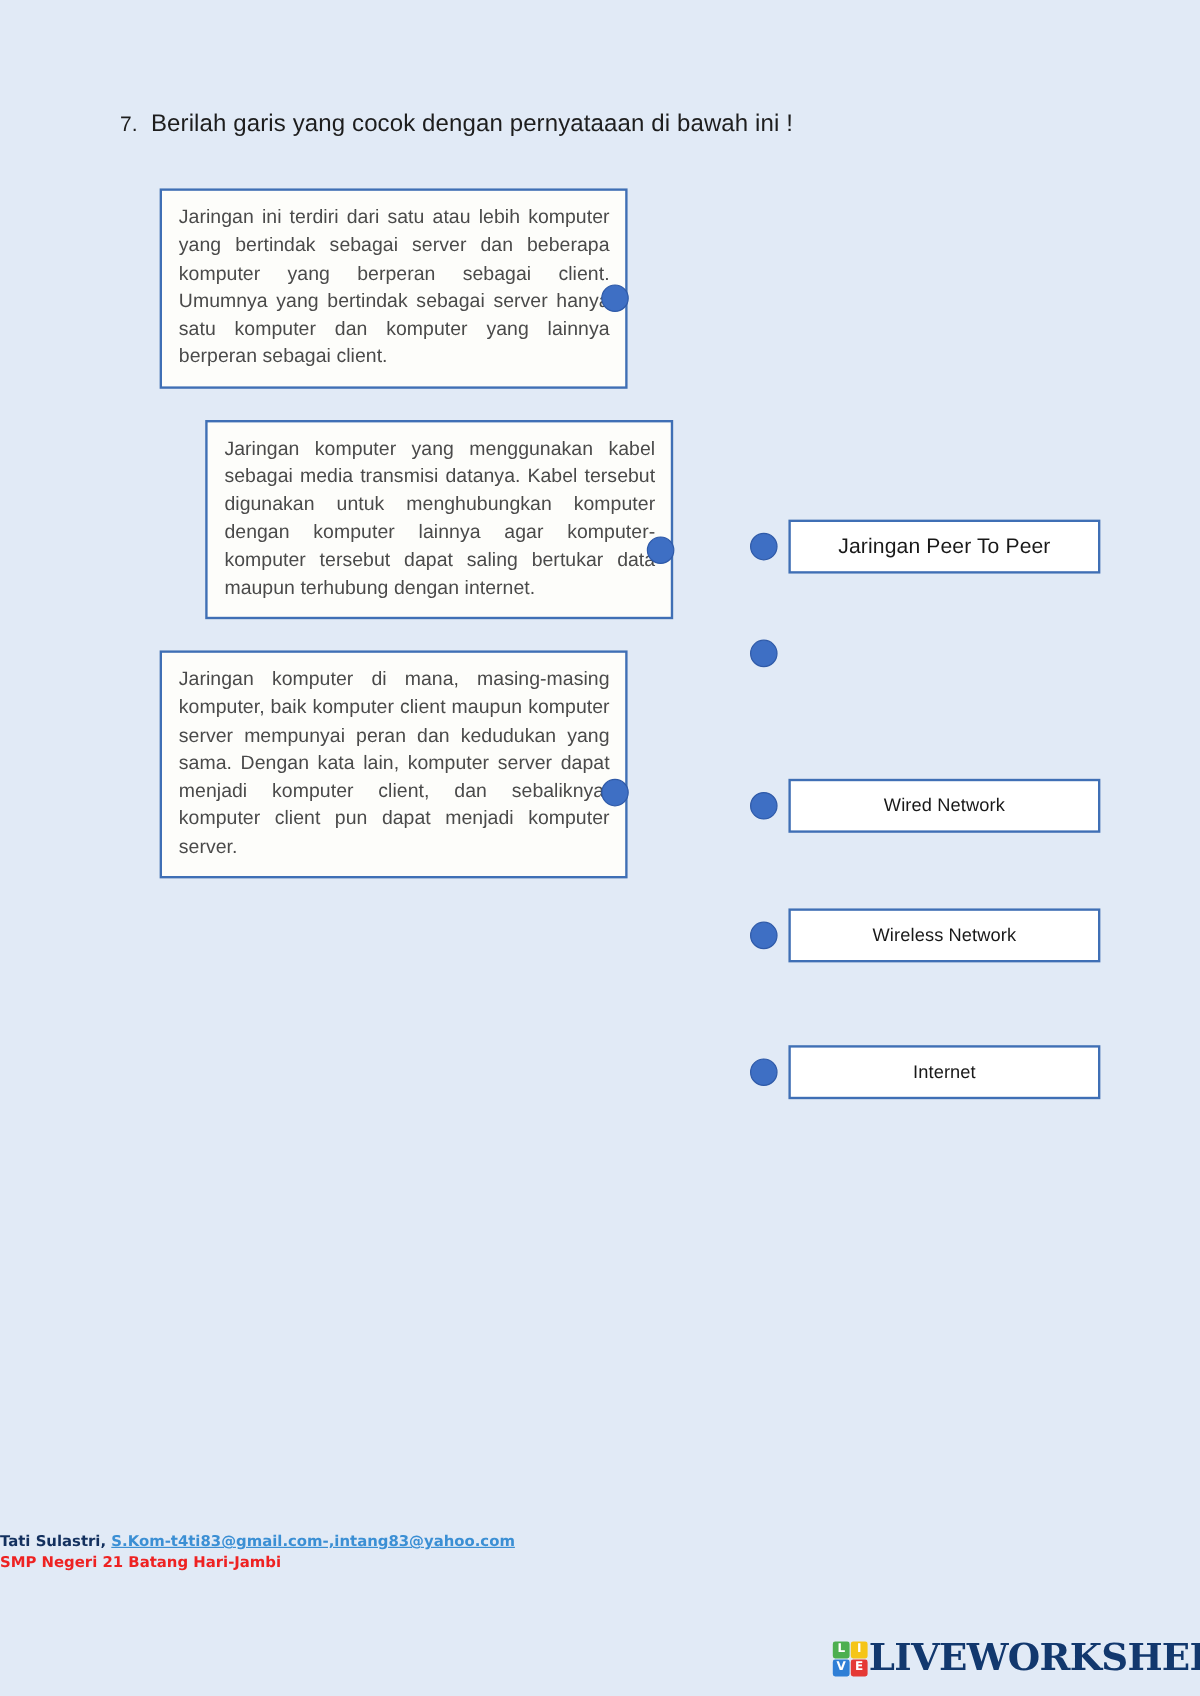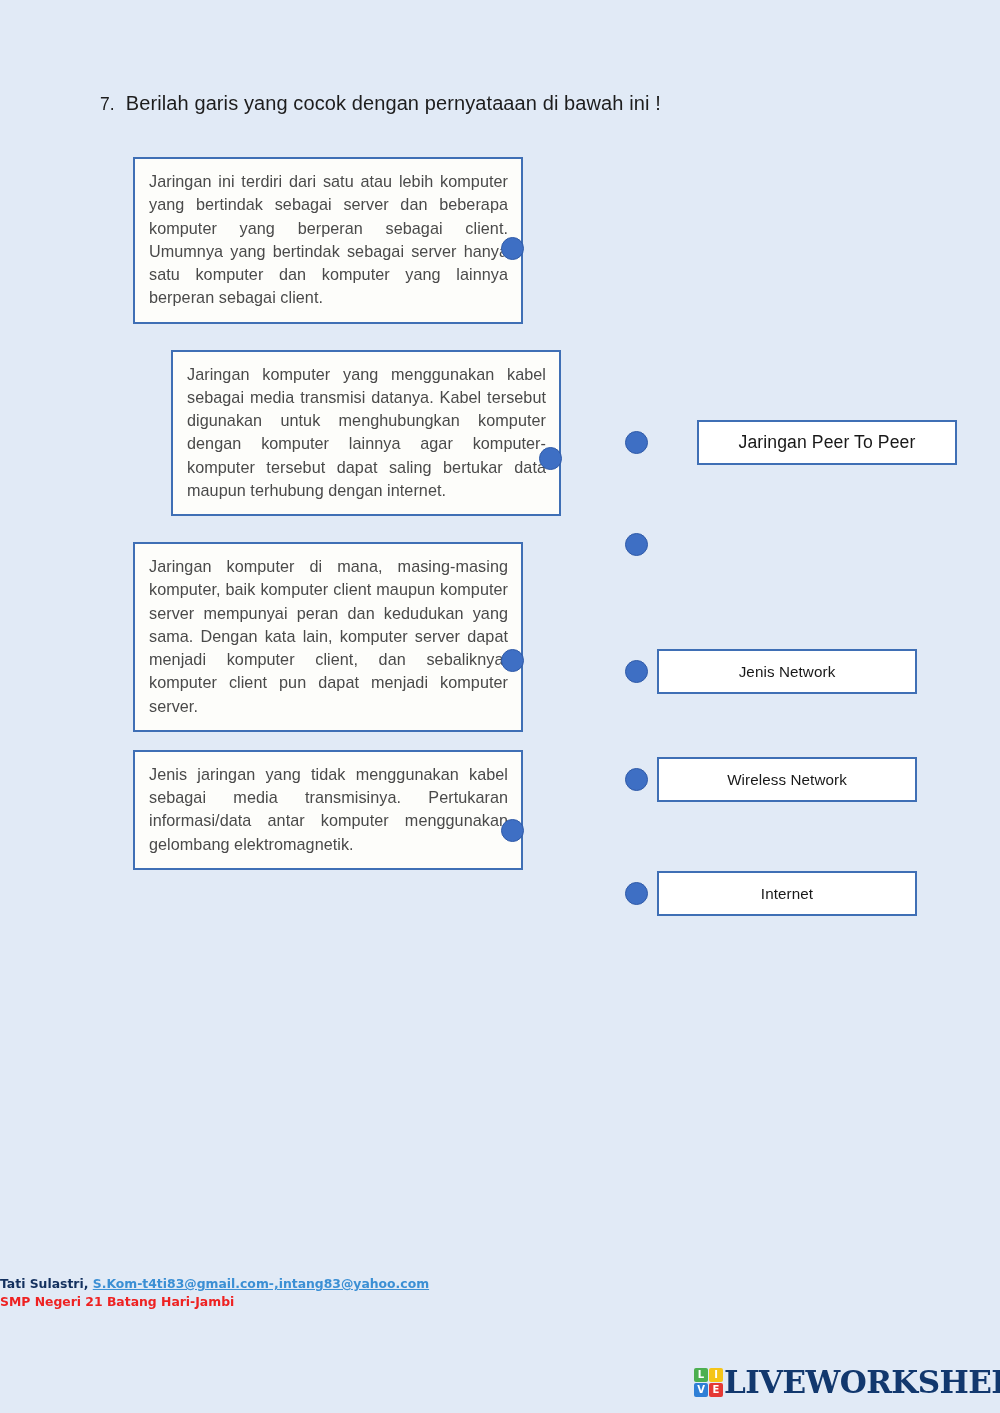--- a/index.html
+++ b/index.html
@@ -215,43 +215,37 @@
     </div>
 
     <div class="statement-row" style="margin-bottom:18px;">
       <div class="statement-box">
         <p>Jaringan komputer di mana, masing-masing komputer, baik komputer client maupun komputer server mempunyai peran dan kedudukan yang sama. Dengan kata lain, komputer server dapat menjadi komputer client, dan sebaliknya, komputer client pun dapat menjadi komputer server.</p>
       </div>
       <div class="dot dot-left" style="top:107px;"></div>
     </div>
 
 
-    <div class="statement-row">
-      <div class="statement-box">
-        <p>Jenis jaringan yang tidak menggunakan kabel sebagai media transmisinya. Pertukaran informasi/data antar komputer menggunakan gelombang elektromagnetik.</p>
-      </div>
-      <div class="dot dot-left" style="top:69px;"></div>
-    </div>
 
   </div>
 
   <div class="answers">
 
-    <div class="answer-row" style="top:0px;gap:40px;">
+    <div class="answer-row" style="top:13px;">
       <div class="answer-dot"></div>
       <div class="answer-box lg">Jaringan Peer To Peer</div>
     </div>
 
     <div class="answer-row" style="top:113px;">
       <div class="answer-dot"></div>
     </div>
 
     <div class="answer-row" style="top:229px;">
       <div class="answer-dot"></div>
-      <div class="answer-box sm">Jenis Network</div>
+      <div class="answer-box sm">Wired Network</div>
     </div>
 
     <div class="answer-row" style="top:337px;justify-content:center;">
       <div class="answer-dot"></div>
       <div class="answer-box sm">Wireless Network</div>
     </div>
 
     <div class="answer-row" style="top:451px;text-align:center;">
       <div class="answer-dot"></div>
       <div class="answer-box sm">Internet</div>

